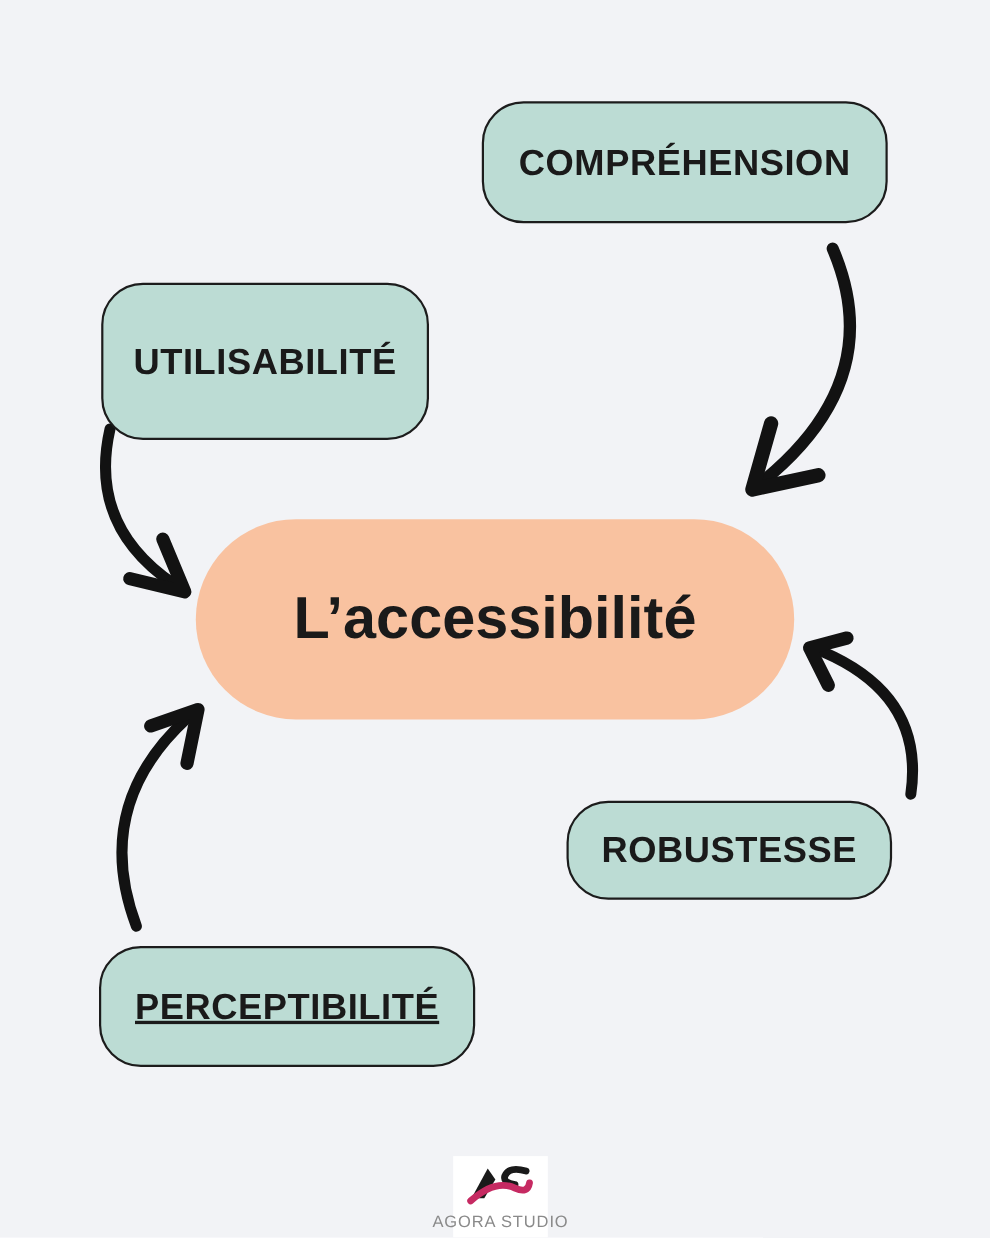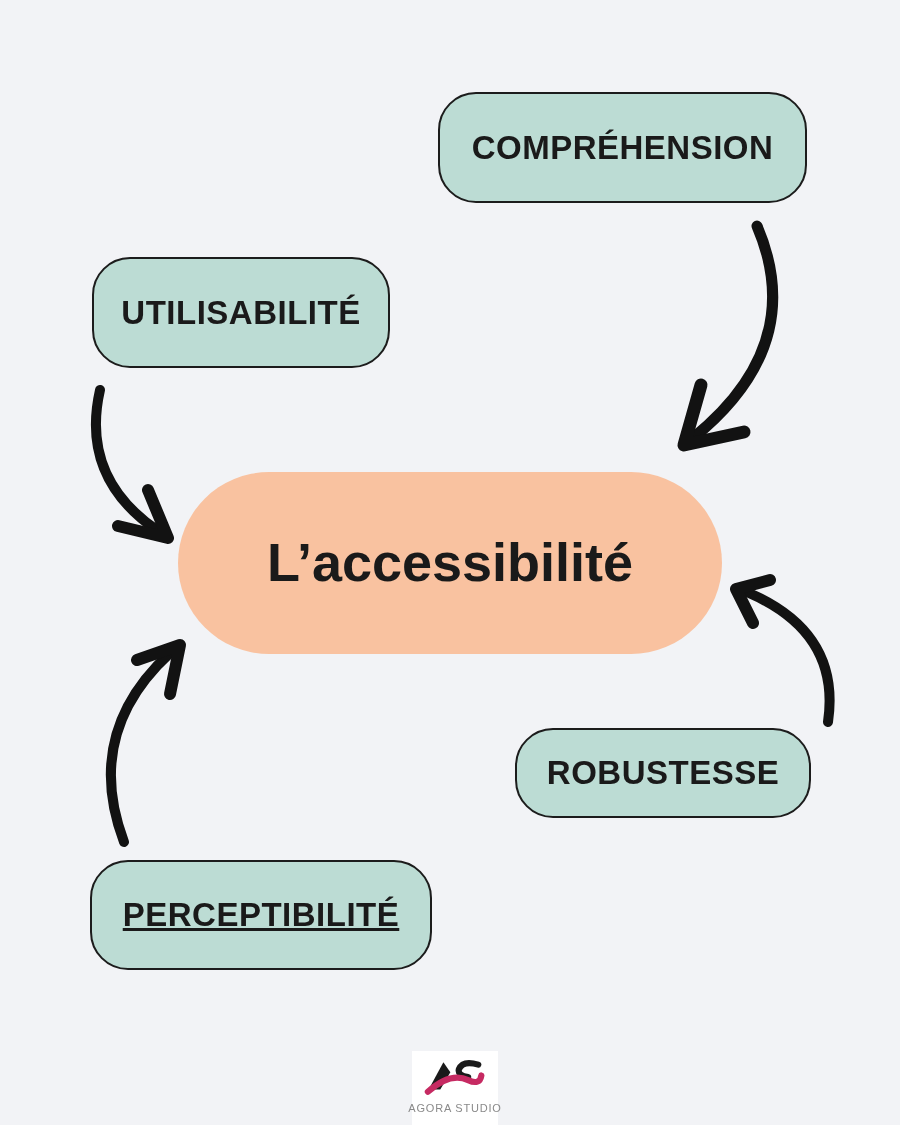--- a/index.html
+++ b/index.html
@@ -43,21 +43,21 @@
   .node.center-pill {
     background: #f9c2a0;
     border: none;
     border-radius: 95px;
     font-size: 54px;
     font-weight: 700;
     line-height: 1.28;
     flex-direction: column;
   }
   #node-comprehension { left: 438px; top: 92px;  width: 369px; height: 111px; }
-  #node-utilisabilite { left: 92px;  top: 257px; width: 298px; height: 111px; }
+  #node-utilisabilite { left: 92px;  top: 257px; width: 298px; height: 143px; }
   #node-center        { left: 178px; top: 472px; width: 544px; height: 182px; }
   #node-robustesse    { left: 515px; top: 728px; width: 296px; height: 90px; }
   #node-perceptibilite{ left: 90px;  top: 860px; width: 342px; height: 110px; text-decoration: underline; }
 
   .logo-card {
     position: absolute;
     left: 412px;
     top: 1051px;
     width: 86px;
     height: 74px;
@@ -65,21 +65,21 @@
     display: flex;
     flex-direction: column;
     align-items: center;
     justify-content: flex-start;
     padding-top: 6px;
     box-sizing: border-box;
   }
   .logo-mark { width: 62px; height: 40px; }
   .logo-text {
     margin-top: 5px;
-    font-size: 11px;
+    font-size: 15px;
     font-weight: 400;
     letter-spacing: 0.8px;
     color: #8a8a8a;
     white-space: nowrap;
   }
 </style>
 </head>
 <body>
 
 <div class="canvas">

